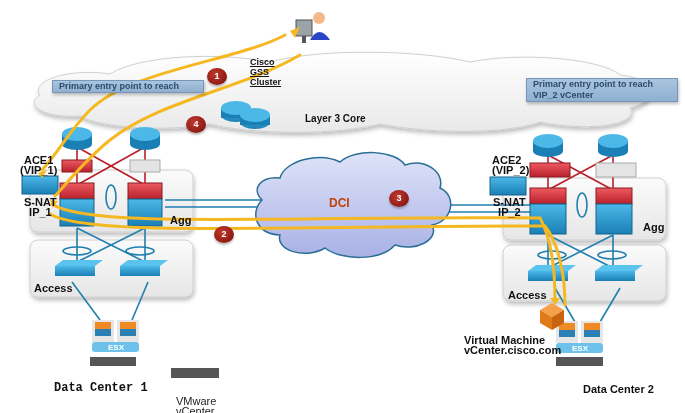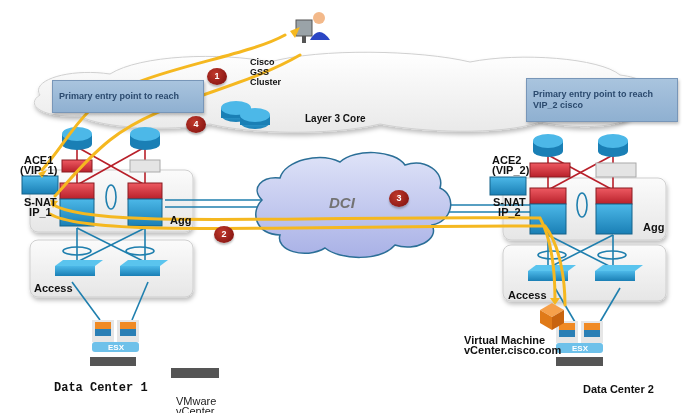--- a/index.html
+++ b/index.html
@@ -3,21 +3,21 @@
 <meta charset="utf-8">
 <style>
   html, body { margin:0; padding:0; background:#ffffff; }
   body { width:685px; height:413px; position:relative; overflow:hidden;
          font-family:"Liberation Sans", sans-serif; }
   #stage { position:absolute; left:0; top:0; width:685px; height:413px; }
   .lbl { position:absolute; font-family:"Liberation Sans", sans-serif; font-weight:bold;
          color:#111; font-size:11px; line-height:10px; white-space:nowrap; }
   .callout { position:absolute; background:linear-gradient(#a9c4de,#8fb0d1);
              border:1px solid #7896b8; color:#2b4a6e; font-weight:bold; font-size:9px;
-             line-height:11px; padding:10px 6px; box-shadow:1px 2px 3px rgba(0,0,0,0.25); }
+             line-height:11px; padding:0 6px; box-shadow:1px 2px 3px rgba(0,0,0,0.25); }
   .badge { position:absolute; width:20px; height:17px; border-radius:50%;
            background:radial-gradient(circle at 40% 35%, #c0392b, #7a0d0d);
            color:#fff; font-size:9px; font-weight:bold; text-align:center; line-height:17px;
            box-shadow:0 2px 2px rgba(0,0,0,0.25); }
 </style>
 </head>
 <body>
 
 <svg id="stage" viewBox="0 0 685 413" xmlns="http://www.w3.org/2000/svg">
   <defs>
@@ -219,41 +219,41 @@
     <path d="M50,214 C90,238 300,225 545,226 C560,245 565,280 565,305"></path>
   </g>
   <g fill="#f5b820">
     <path d="M300,27 L290,31 L295,38 Z"></path>
     <path d="M38,173 L47,170 L42,178 Z"></path>
     <path d="M50,200 L58,201 L53,208 Z"></path>
     <path d="M555,305 L550,298 L560,298 Z"></path>
   </g>
 </svg>
 
-<div class="lbl" style="left:250px;top:57px;font-size:9px;">
+<div class="lbl" style="left:250px;top:57px;font-size:9px;text-decoration:underline;">
   <div>Cisco</div>
   <div>GSS</div>
   <div>Cluster</div>
 </div>
 <div class="lbl" style="left:305px;top:90px;font-size:10px;margin-top:24px;">Layer 3 Core</div>
 
 <div class="callout" style="left:52px;top:80px;width:138px;">
   <div>Primary entry point to reach</div>
 </div>
 <div class="callout" style="left:526px;top:78px;width:138px;">
   <div>Primary entry point to reach</div>
-  <div>VIP_2 cisco</div>
+  <div>VIP_2 vCenter</div>
 </div>
 
 <div class="badge" style="left:207px;top:68px;">1</div>
 <div class="badge" style="left:214px;top:226px;">2</div>
 <div class="badge" style="left:389px;top:190px;">3</div>
 <div class="badge" style="left:186px;top:116px;">4</div>
 
-<div class="lbl" style="left:329px;top:195px;font-size:15px;line-height:16px;color:#737373;font-style:italic;">DCI</div>
+<div class="lbl" style="left:329px;top:195px;font-size:12px;line-height:16px;color:#c2410c;">DCI</div>
 
 <div class="lbl" style="left:20px;top:155px;text-align:center;">
   <div>ACE1</div>
   <div>(VIP_1)</div>
 </div>
 <div class="lbl" style="left:24px;top:197px;text-align:center;">
   <div>S-NAT</div>
   <div>IP_1</div>
 </div>
 <div class="lbl" style="left:170px;top:215px;">Agg</div>

